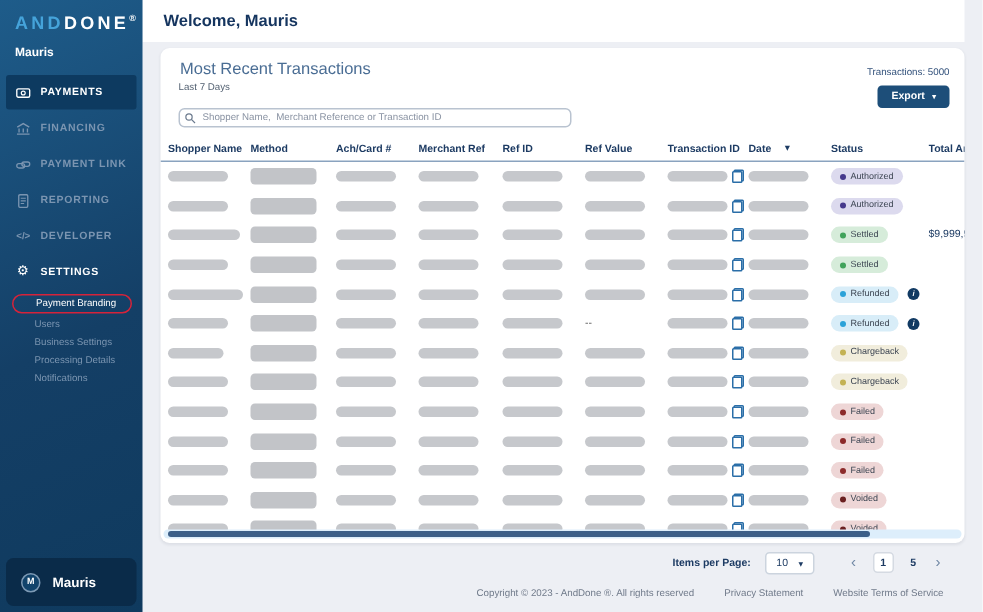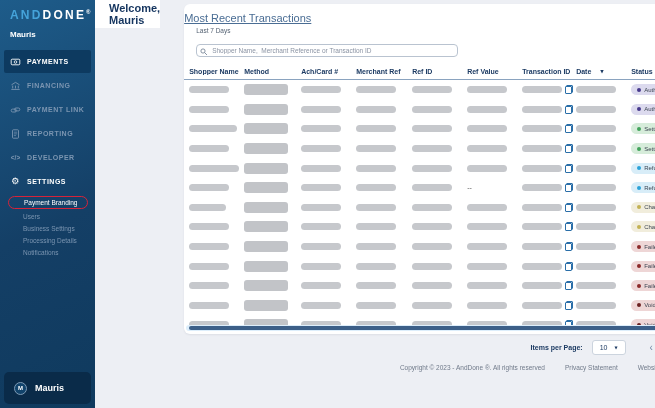--- a/index.html
+++ b/index.html
@@ -26,28 +26,28 @@
   .submenu-item { font-size:6.5px; color:#7b95b1; padding:2.5px 0 2.5px 23px; cursor:pointer; }
   .submenu-item.selected { color:#fff; border:1px solid #d6233a; border-radius:8px; margin:0 7px 1px 8px;
     padding:2px 0 2px 15px; }
   .profile-box { position:absolute; left:4px; right:4px; bottom:4px; height:32px; background:#0a2b49;
     border-radius:5px; display:flex; align-items:center; gap:8px; padding-left:10px; cursor:pointer; }
   .avatar { width:13px; height:13px; border-radius:50%; background:#11436b; border:1px solid #7d9ab5;
     color:#fff; font-size:6px; font-weight:bold; display:flex; align-items:center; justify-content:center; }
   .profile-name { color:#fff; font-size:9px; font-weight:bold; }
 
   
-  .main { position:absolute; left:95px; top:0; right:0; bottom:0; display:flex; flex-direction:row; }
+  .main { position:absolute; left:95px; top:0; right:0; bottom:0; display:flex; flex-direction:column; }
   .topbar { background:#fff; height:28px; display:flex; align-items:center; padding-left:14px; margin-right:12px; }
   .welcome { font-size:11px; font-weight:bold; color:#15355f; }
   .content { flex:1; padding:4px 12px 0; }
 
   .card { background:#fff; border-radius:6px; height:330px; position:relative; padding-top:8px;
     box-shadow:0 1px 2px rgba(20,40,70,.08); overflow:hidden; }
-  .card-title { font-size:11px; color:#4a6d94; margin-left:0;text-decoration:underline; }
+  .card-title { font-size:11px; color:#4a6d94; margin-left:13px; }
   .card-subtitle { font-size:6.5px; color:#515f70; margin:3px 0 0 12px; }
   .tx-count { position:absolute; top:13px; right:10px; font-size:6.5px; color:#31507a; }
   .export-btn { position:absolute; top:25px; right:10px; background:#1d4e79; color:#fff; font-size:7px;
     font-weight:bold; padding:4px 9px; border-radius:3px; display:flex; align-items:center; gap:5px;
     border:none; cursor:pointer; }
   .export-caret { font-size:5px; }
 
   .search-wrap { position:relative; width:262px; margin:5px 0 7px 12px; }
   .search-input { width:100%; height:13px; border:1px solid #b9c3d0; border-radius:4px; font-size:6.5px;
     padding:0 4px 0 15px; color:#333; font-family:"Liberation Sans",sans-serif; }

